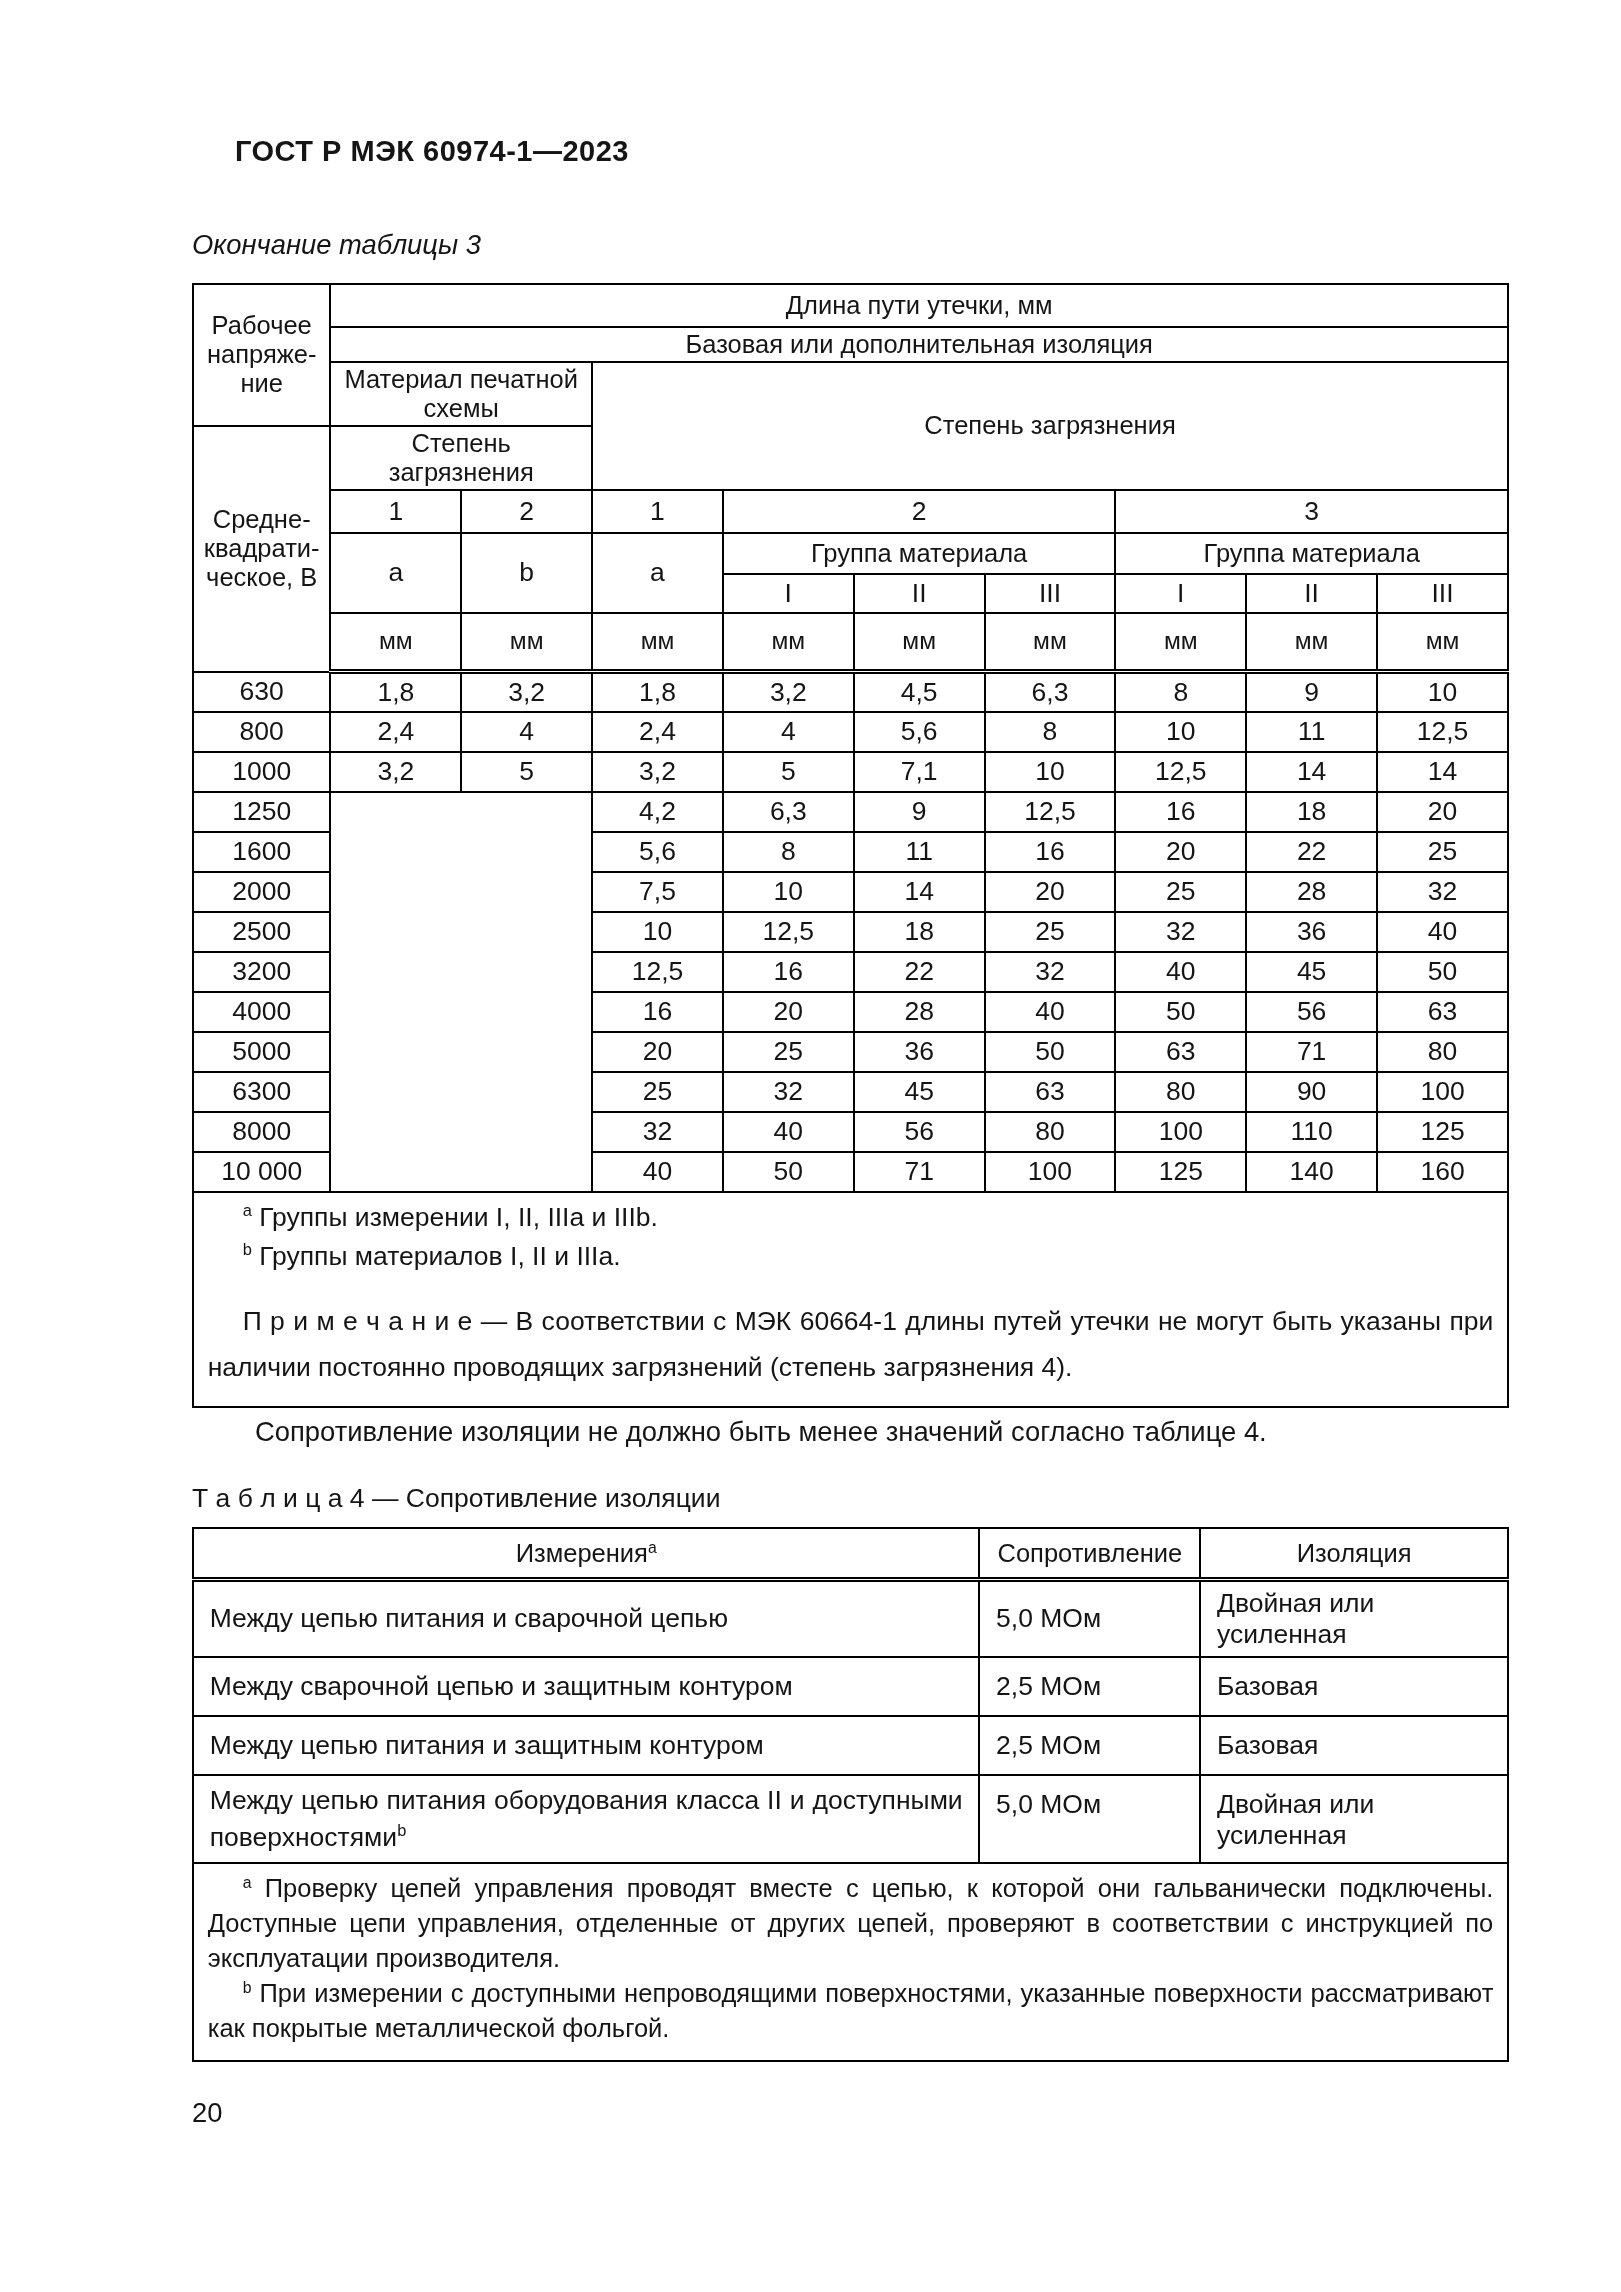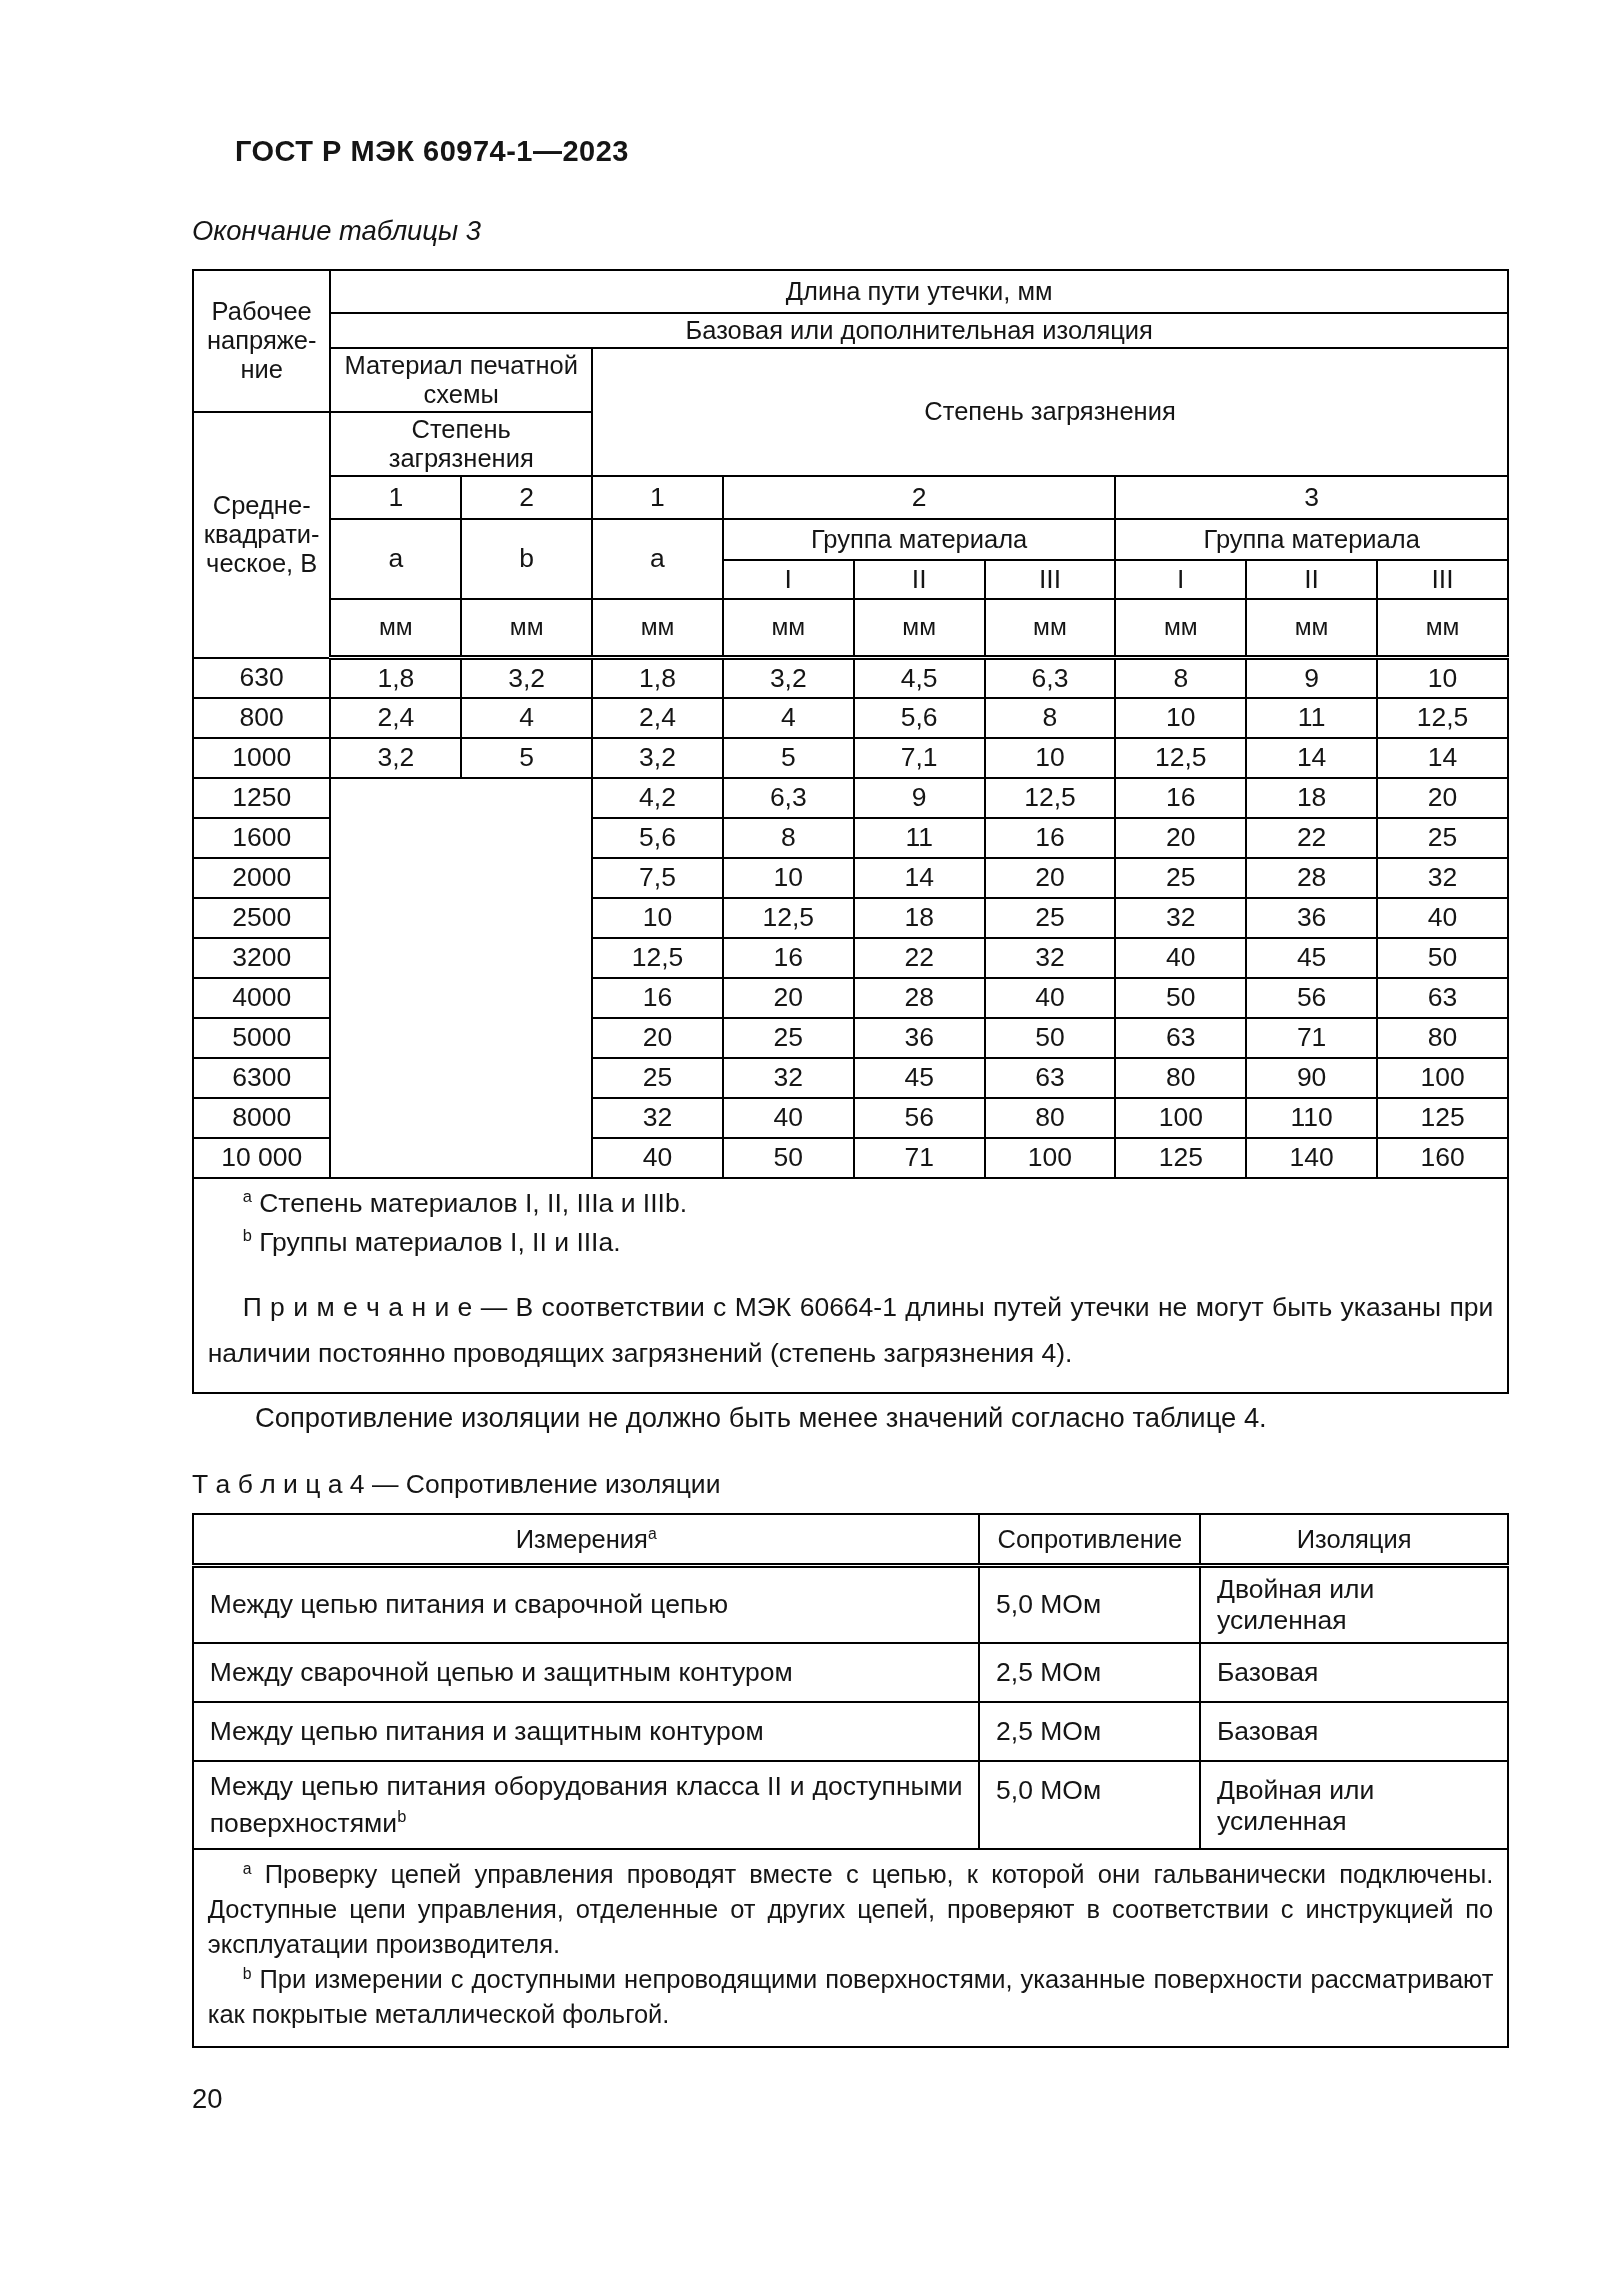--- a/index.html
+++ b/index.html
@@ -6,21 +6,21 @@
   html, body { margin: 0; padding: 0; }
   body {
     width: 1621px; height: 2293px;
     background: #ffffff; color: #151515;
     font-family: "Liberation Sans", "DejaVu Sans", sans-serif;
     overflow: hidden;
   }
   .page { padding: 135px 112px 0 192px; }
 
   .doc-code { font-weight: bold; font-size: 29px; letter-spacing: 0.5px; margin-left: 43px; }
-  .t3-caption { margin-top: 47px; font-style: italic; font-size: 27.4px; }
+  .t3-caption { margin-top: 61px; font-style: italic; font-size: 27.4px; }
 
   table { border-collapse: collapse; width: 100%; table-layout: fixed; }
   sup { font-size: 0.62em; vertical-align: super; line-height: 0; }
 
   
   .t3 { margin-top: 21.6px; border: 2.9px solid #000; font-size: 26.5px; }
   .t3 td {
     border: 2px solid #000; text-align: center; vertical-align: middle;
     padding: 2px 4.9px; overflow-wrap: break-word; word-break: break-word;
   }
@@ -265,21 +265,21 @@
         <td>50</td>
         <td>71</td>
         <td>100</td>
         <td>125</td>
         <td>140</td>
         <td>160</td>
       </tr>
 
       <tr>
         <td class="fncell" colspan="10">
-          <p class="fn-line"><sup>a</sup> <span>Степень материалов I, II, IIIa и IIIb.</span></p>
+          <p class="fn-line"><sup>a</sup> <span>Группы измерении I, II, IIIa и IIIb.</span></p>
           <p class="fn-line"><sup>b</sup> <span>Группы материалов I, II и IIIa.</span></p>
           <p class="t3-note">П р и м е ч а н и е  — В соответствии с МЭК 60664-1 длины путей утечки не могут быть указаны при наличии постоянно проводящих загрязнений (степень загрязнения 4).</p>
         </td>
       </tr>
     </tbody>
   </table>
 
   <p class="sec-para">Сопротивление изоляции не должно быть менее значений согласно таблице 4.</p>
 
   <div class="t4-caption">Т а б л и ц а  4 — Сопротивление изоляции</div>

